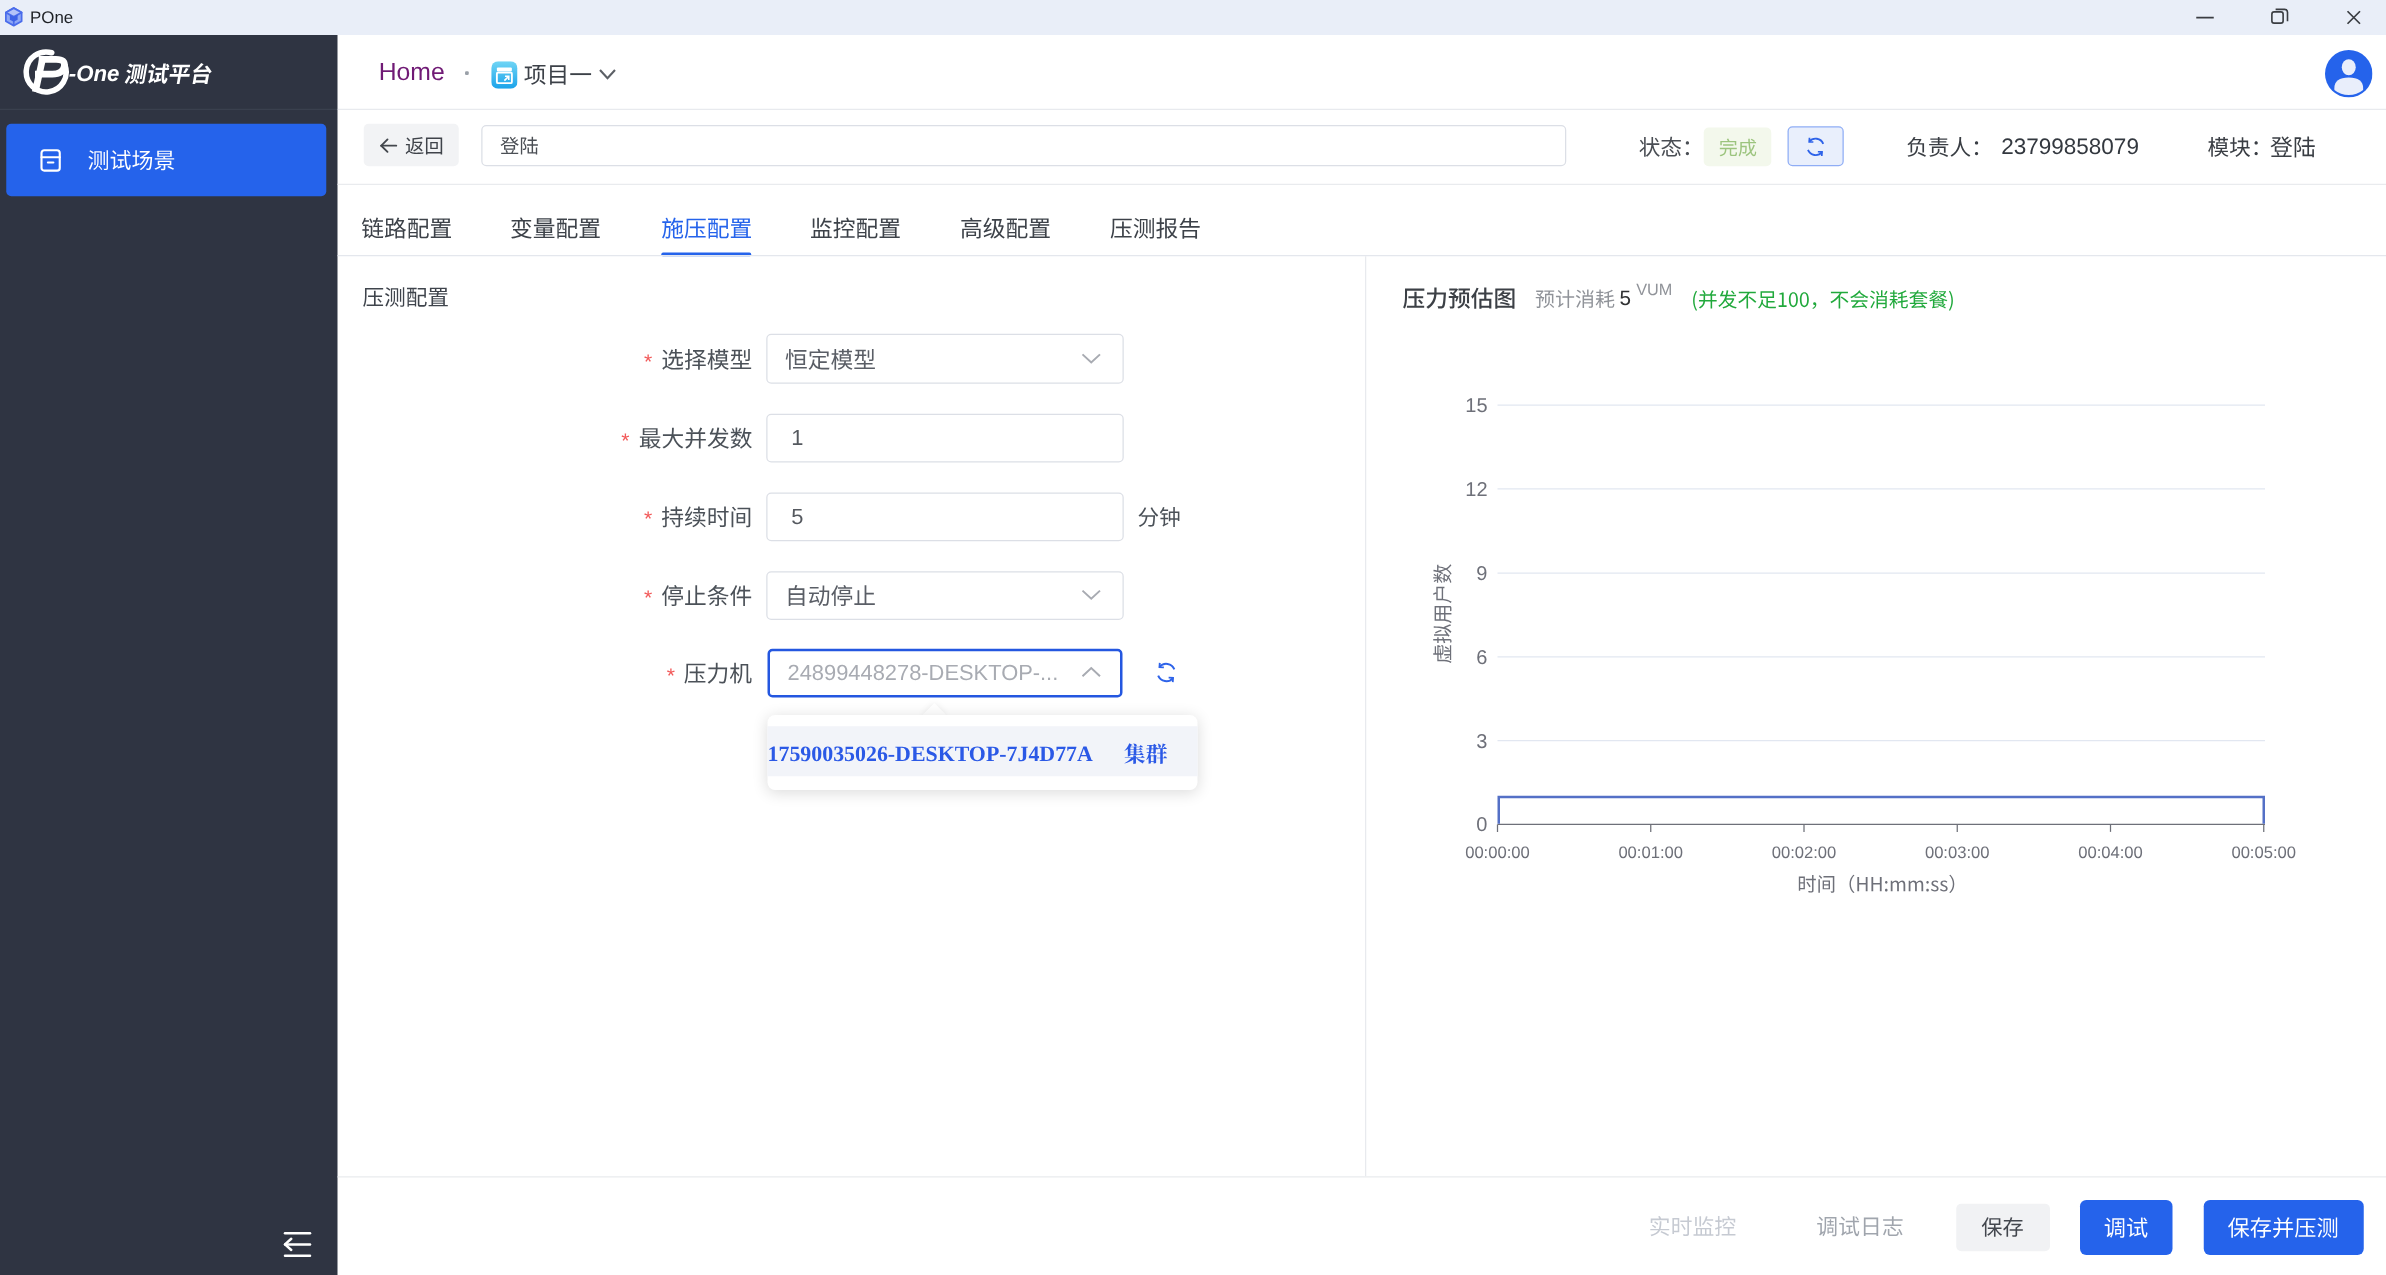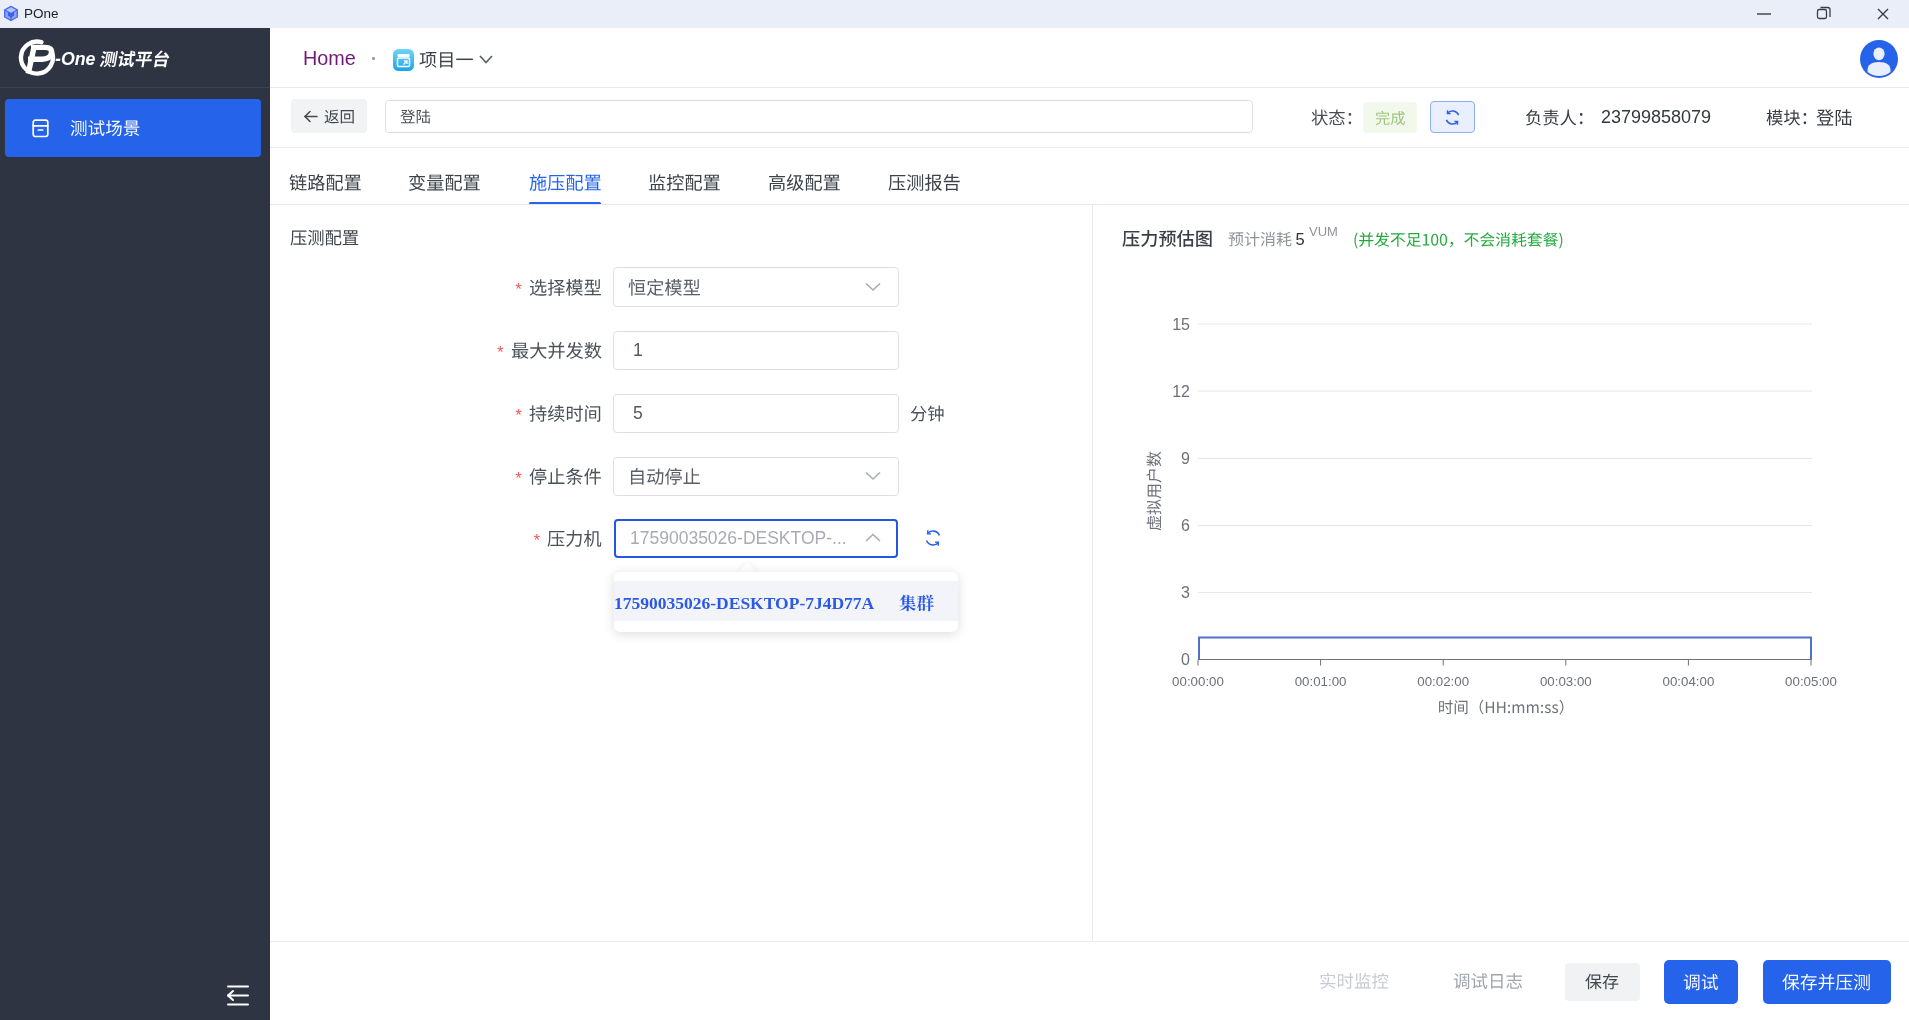--- a/index.html
+++ b/index.html
@@ -339,21 +339,21 @@
     <g fill="#4b5158" transform="translate(0,20.4)">
       <g transform="scale(0.01820,-0.01820)">
         <path transform="translate(0)" d="M684 271C738 224 798 157 825 113L883 156C854 199 794 261 739 307ZM115 792V469C115 317 109 109 32 -39C49 -46 81 -68 94 -80C175 75 187 309 187 469V720H956V792ZM531 665V450H258V379H531V34H192V-37H952V34H607V379H904V450H607V665Z"></path>
         <path transform="translate(1000)" d="M410 838V665V622H83V545H406C391 357 325 137 53 -25C72 -38 99 -66 111 -84C402 93 470 337 484 545H827C807 192 785 50 749 16C737 3 724 0 703 0C678 0 614 1 545 7C560 -15 569 -48 571 -70C633 -73 697 -75 731 -72C770 -68 793 -61 817 -31C862 18 882 168 905 582C906 593 907 622 907 622H488V665V838Z"></path>
         <path transform="translate(2000)" d="M498 783V462C498 307 484 108 349 -32C366 -41 395 -66 406 -80C550 68 571 295 571 462V712H759V68C759 -18 765 -36 782 -51C797 -64 819 -70 839 -70C852 -70 875 -70 890 -70C911 -70 929 -66 943 -56C958 -46 966 -29 971 0C975 25 979 99 979 156C960 162 937 174 922 188C921 121 920 68 917 45C916 22 913 13 907 7C903 2 895 0 887 0C877 0 865 0 858 0C850 0 845 2 840 6C835 10 833 29 833 62V783ZM218 840V626H52V554H208C172 415 99 259 28 175C40 157 59 127 67 107C123 176 177 289 218 406V-79H291V380C330 330 377 268 397 234L444 296C421 322 326 429 291 464V554H439V626H291V840Z"></path>
       </g>
     </g>
   </svg>
 <div style="position:absolute;left:533.4px;top:528.2px;font-family:'Liberation Sans',sans-serif;font-size:17px;font-weight:400;color:#f25a5a;line-height:25.5px;white-space:nowrap;">*</div>
 <div style="position:absolute;left:614px;top:519px;width:284px;height:39px;background:#fff;border:2px solid #2457e0;border-radius:4px;box-sizing:border-box;"></div>
-<div style="position:absolute;left:630px;top:525.4px;font-family:'Liberation Sans',sans-serif;font-size:17.5px;font-weight:400;color:#a8abb2;line-height:26.25px;white-space:nowrap;">17590035026-DESKTOP-...</div>
+<div style="position:absolute;left:630px;top:525.4px;font-family:'Liberation Sans',sans-serif;font-size:17.5px;font-weight:400;color:#a8abb2;line-height:26.25px;white-space:nowrap;">24899448278-DESKTOP-...</div>
 <svg style="position:absolute;left:864px;top:533px" width="18" height="10" viewBox="0 0 18 10">
     <polyline points="2,8 9,1.5 16,8" fill="none" stroke="#a8abb2" stroke-width="1.6"></polyline>
   </svg>
 <svg style="position:absolute;left:924px;top:529px" width="18" height="18" viewBox="0 0 17 17">
 <g stroke="#2e63e9" stroke-width="1.5" fill="none">
 <path d="M14.6 6.1 A 6.6 6.6 0 0 0 3.4 4.3"></path>
 <path d="M2.4 10.9 A 6.6 6.6 0 0 0 13.6 12.7"></path>
 <path d="M3.6 1.2 L3.4 4.5 L6.7 4.6" stroke-width="1.4"></path>
 <path d="M13.4 15.8 L13.6 12.5 L10.3 12.4" stroke-width="1.4"></path>
     </g>

